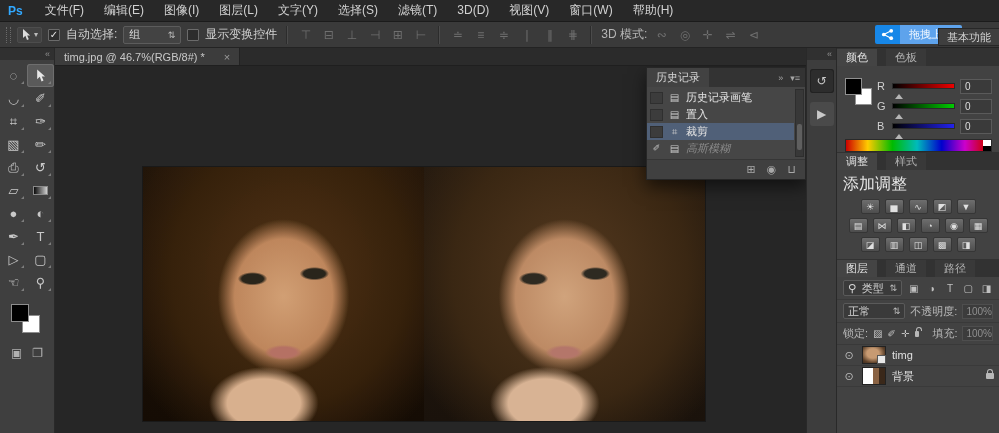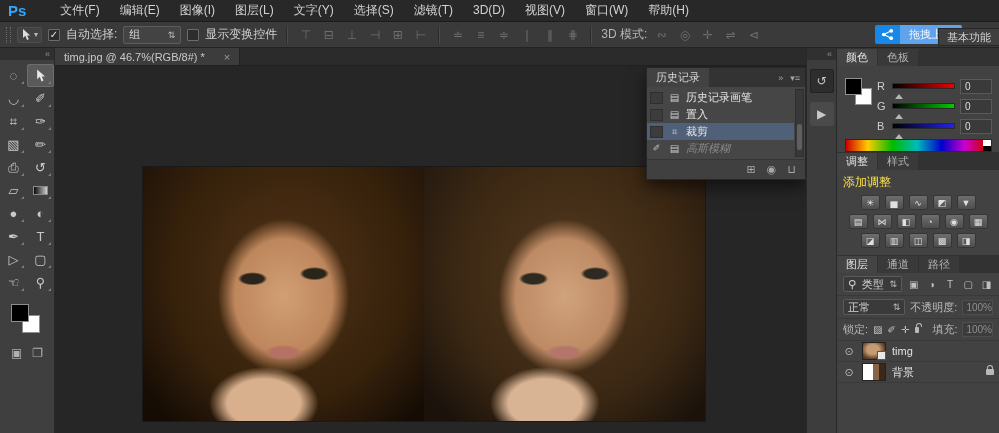--- a/index.html
+++ b/index.html
@@ -2,21 +2,21 @@
 <html><head>
 <meta charset="utf-8">
 <style>
   *{box-sizing:border-box;margin:0;padding:0}
   html,body{width:999px;height:433px;overflow:hidden}
   body{font-family:"Liberation Sans","DejaVu Sans",sans-serif;font-size:12px;color:#ccc;background:#262626;-webkit-user-select:none;user-select:none}
   .app{position:relative;width:999px;height:433px;display:flex;flex-direction:column}
 
   
   .menubar{height:22px;background:#282828;border-bottom:1px solid #1b1b1b;display:flex;align-items:center;padding-left:8px;flex:0 0 auto}
-  .ps-logo{color:#31a8ff;font-weight:bold;font-size:15px;margin-right:24px;letter-spacing:0}
+  .ps-logo{color:#31a8ff;font-weight:bold;font-size:12px;margin-right:12px;letter-spacing:0}
   .menu-item{padding:10px 10px;line-height:21px;font-size:12px;color:#d2d2d2;white-space:nowrap;cursor:default}
 
   
   .optionsbar{height:26px;background:#3a3a3a;border-bottom:1px solid #232323;display:flex;align-items:center;gap:6px;padding:0 6px;position:relative;flex:0 0 auto}
   .grip{width:5px;height:16px;border-left:1px dotted #6a6a6a;border-right:1px dotted #6a6a6a}
   .ob-move{display:flex;align-items:center;gap:2px;padding:1px 3px;border:1px solid #4d4d4d;border-radius:2px;background:#424242}
   .caret{font-size:8px;color:#bbb}
   .cb{width:12px;height:12px;background:#2d2d2d;border:1px solid #6b6b6b;border-radius:1px;font-size:10px;line-height:10px;text-align:center;color:#e6e6e6}
   .ob-label{color:#cfcfcf;font-size:12px;white-space:nowrap}
   .dd{background:#434343;border:1px solid #5c5c5c;border-radius:2px;height:18px;display:flex;align-items:center;justify-content:space-between;padding:0 5px;gap:8px;color:#ddd;font-size:11px}
@@ -77,21 +77,21 @@
   .hp-foot{height:20px;display:flex;justify-content:flex-end;align-items:center;gap:11px;padding:0 9px;color:#a8a8a8;border-top:1px solid #363636;background:#404040;font-size:11px}
 
   
   .dock-strip{width:30px;background:#3d3d3d;border-left:1px solid #292929;display:flex;flex-direction:column;align-items:center;flex:0 0 auto}
   .ds-btn{width:24px;height:24px;margin-top:9px;background:#4a4a4a;border-radius:3px;display:flex;align-items:center;justify-content:center;color:#c9c9c9;font-size:12px}
   .ds-btn.active{background:#2d2d2d;box-shadow:inset 0 0 0 1px #222}
 
   
   .rightdock{width:163px;background:#3f3f3f;border-left:1px solid #292929;display:flex;flex-direction:column;flex:0 0 auto}
   .panel{display:flex;flex-direction:column}
-  .panel-tabs{height:18px;background:#323232;display:flex;align-items:flex-end;gap:1px;flex:0 0 auto}
+  .panel-tabs{height:18px;background:#323232;display:flex;align-items:flex-end;gap:9px;flex:0 0 auto}
   .ptab{height:17px;line-height:17px;padding:0 9px;font-size:11px;color:#b2b2b2;background:#393939}
   .ptab.active{background:#444;color:#e0e0e0}
   .pbody{background:#424242;flex:1;min-height:0}
 
   
   .cp-body{position:relative;height:90px;padding:10px 7px 0 40px}
   .cp-sw{position:absolute;left:8px;top:12px;width:30px;height:30px}
   .cp-fg{position:absolute;left:0;top:0;width:17px;height:17px;background:#000;border:1px solid #909090;z-index:2}
   .cp-bg{position:absolute;left:10px;top:10px;width:17px;height:17px;background:#fff;border:1px solid #909090}
   .ch{display:flex;align-items:center;height:20px;gap:5px}
@@ -101,21 +101,21 @@
   .ch-track.g{background:linear-gradient(to right,#000,#0c0)}
   .ch-track.b{background:linear-gradient(to right,#000,#22e)}
   .ch-thumb{position:absolute;left:2px;top:6px;width:0;height:0;border:4px solid transparent;border-bottom:5px solid #b5b5b5}
   .ch-v{width:32px;height:15px;background:#3a3a3a;border:1px solid #5a5a5a;color:#ddd;font-size:10px;line-height:13px;padding-left:4px}
   .ramp{position:relative;height:13px;margin:3px 0 0 -32px;border:1px solid #2a2a2a;background:linear-gradient(to right,#c00 0%,#fc0 15%,#0b0 32%,#0bb 49%,#00c 66%,#c0c 82%,#c00 96%)}
   .ramp-w{position:absolute;right:0;top:0;width:8px;height:6px;background:#fff}
   .ramp-k{position:absolute;right:0;bottom:0;width:8px;height:5px;background:#000}
 
   
   .adj-body{height:79px;padding:3px 6px}
-  .adj-h{font-size:12px;color:#fde047;margin:1px 0 4px}
+  .adj-h{font-size:16px;color:#e5e5e5;margin:1px 0 4px}
   .adj-row{display:flex;gap:5px;justify-content:center;margin-bottom:4px}
   .adj-ic{width:19px;height:15px;background:linear-gradient(#6e6e6e,#4d4d4d);border:1px solid #363636;border-radius:2px;display:flex;align-items:center;justify-content:center;font-size:9px;color:#e0e0e0}
 
   
   .ly-body{display:flex;flex-direction:column}
   .ly-row{display:flex;align-items:center;gap:5px;padding:3px 6px;border-bottom:1px solid #393939}
   .ly-dd{background:#3a3a3a;border:1px solid #5a5a5a;border-radius:2px;height:16px;display:flex;align-items:center;justify-content:space-between;gap:5px;padding:0 4px;font-size:11px;color:#d6d6d6}
   .ly-lbl{font-size:11px;color:#b9b9b9;white-space:nowrap}
   .ly-val{width:34px;height:15px;background:#3c3c3c;border:1px solid #4e4e4e;color:#8f8f8f;font-size:10px;line-height:13px;padding-left:3px}
   .ly-ic{color:#c0c0c0;font-size:10px;width:14px;text-align:center}

